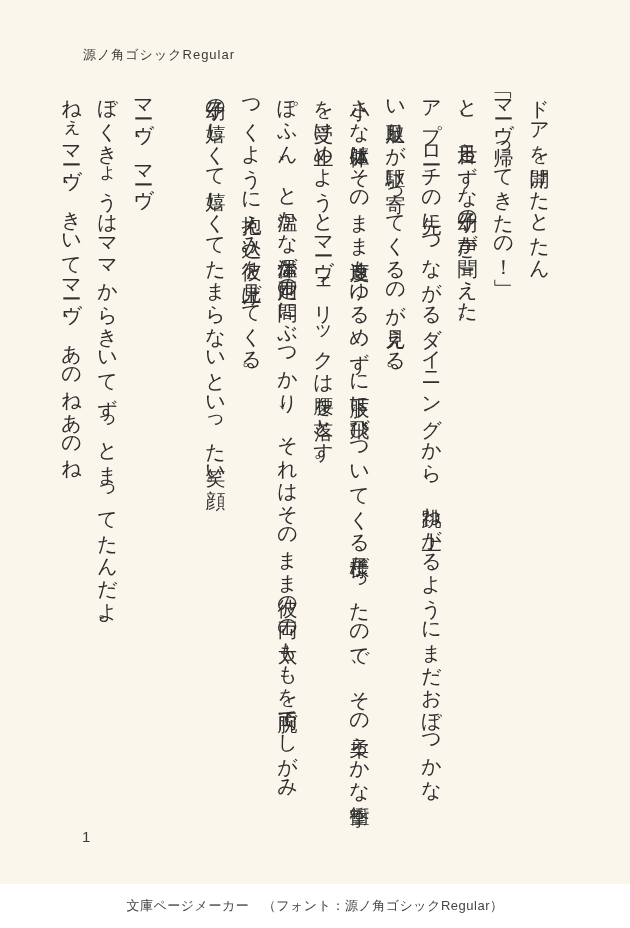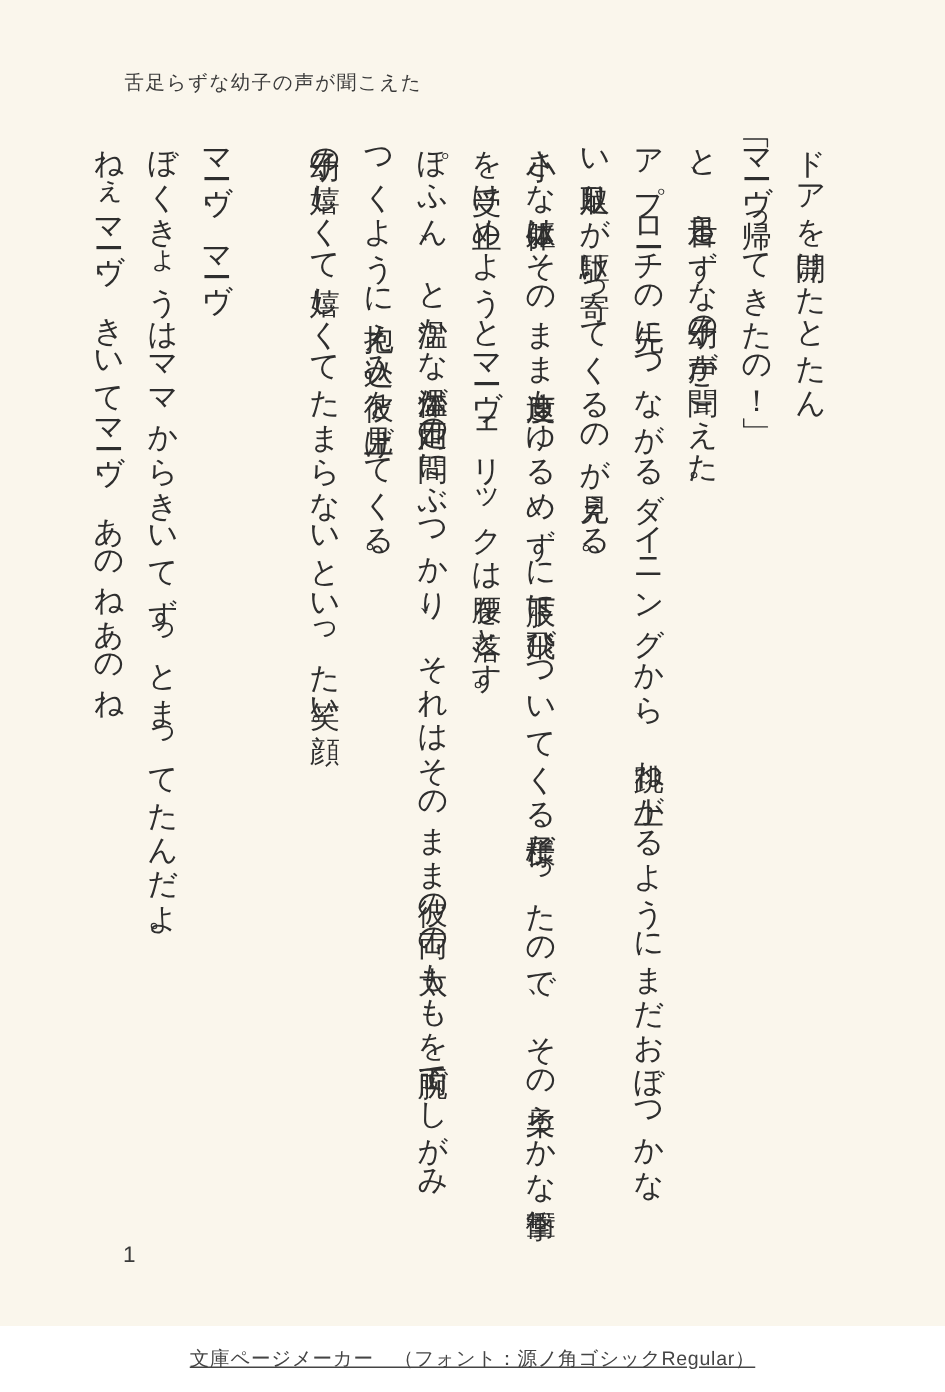--- a/index.html
+++ b/index.html
@@ -72,31 +72,30 @@
     background: #ffffff;
     display: flex;
     align-items: center;
     justify-content: center;
   }
   .footer-credit {
     font-size: 13px;
     letter-spacing: 0.5px;
     color: #444444;
     white-space: nowrap;
-    text-decoration: underline;
   }
 </style>
 </head>
 <body>
 
 <div class="canvas">
 
   <div class="page">
 
-    <div class="header-title">舌足らずな幼子の声が聞こえた</div>
+    <div class="header-title">源ノ角ゴシックRegular</div>
 
     <div class="vbody">
       <p>ドアを開けたとたん</p>
       <p>「マーヴ帰ってきたの！」</p>
       <p>と、舌足らずな幼子の声が聞こえた。</p>
       <p>アプローチの先につながるダイニングから、跳ね上がるようにまだおぼつかない足取りが駆け寄ってくるのが見える。</p>
       <p>小さな体躯はそのまま速度もゆるめずに下肢に飛びついてくる様子だったので、その柔らかな衝撃を受け止めようとマーヴェリックは腰を落とす。</p>
       <p>ぽふん、と温かな体温が両足の間にぶつかり、それはそのまま彼の両の太ももを両腕でしがみつくように抱え込み彼を見上げてくる。</p>
       <p>幼子の嬉しくて嬉しくてたまらないといった笑い顔。</p>
       <p></p>

